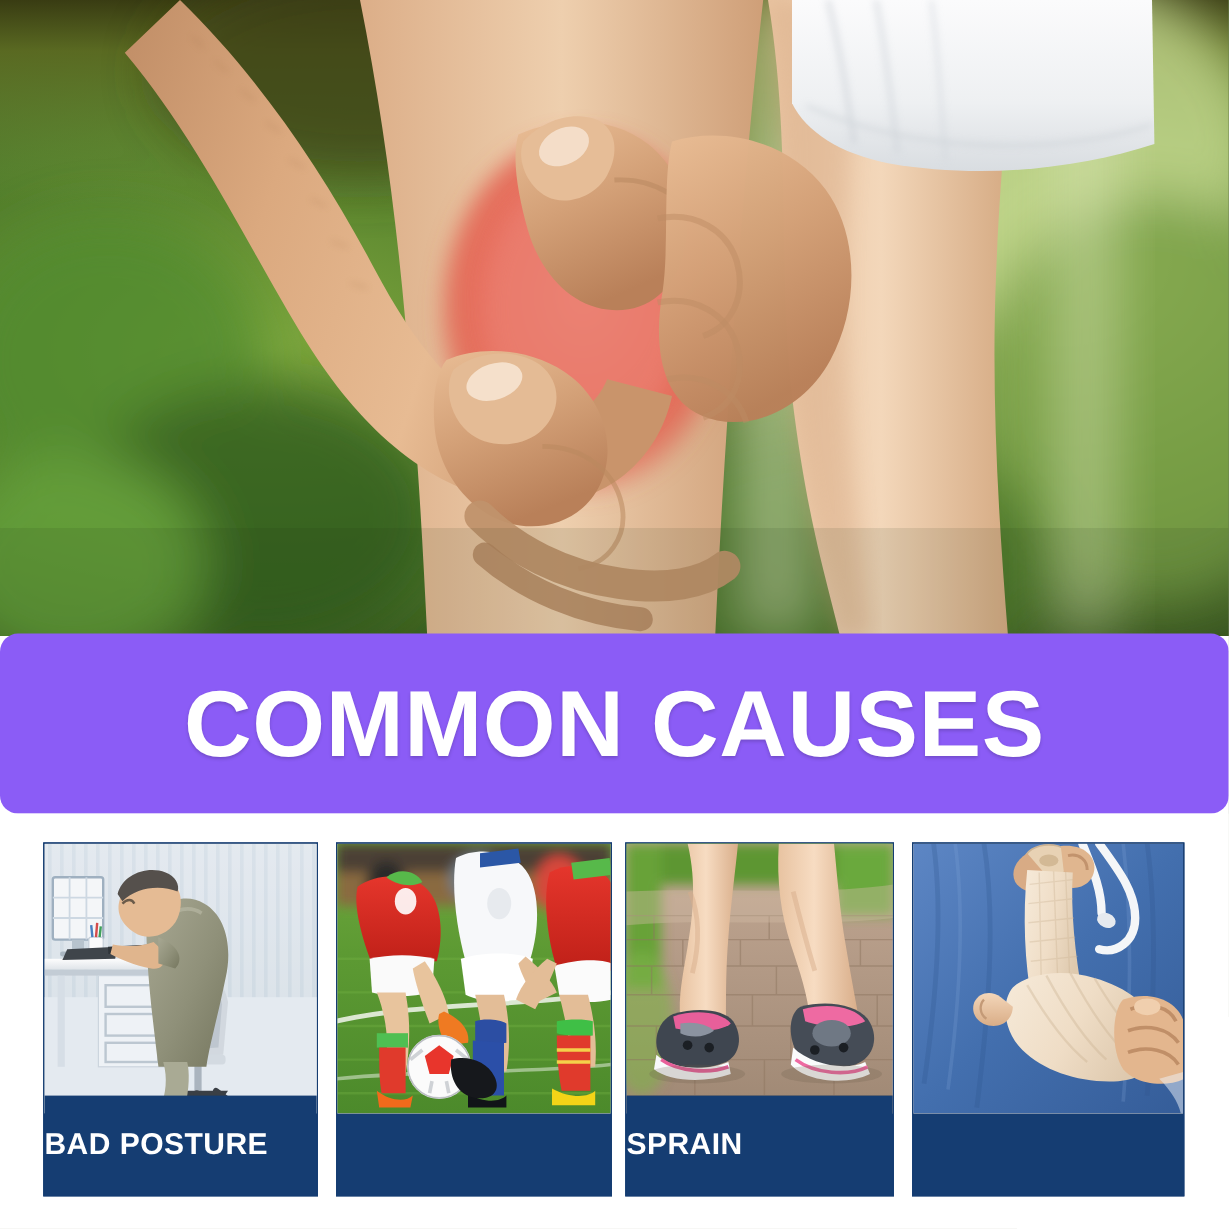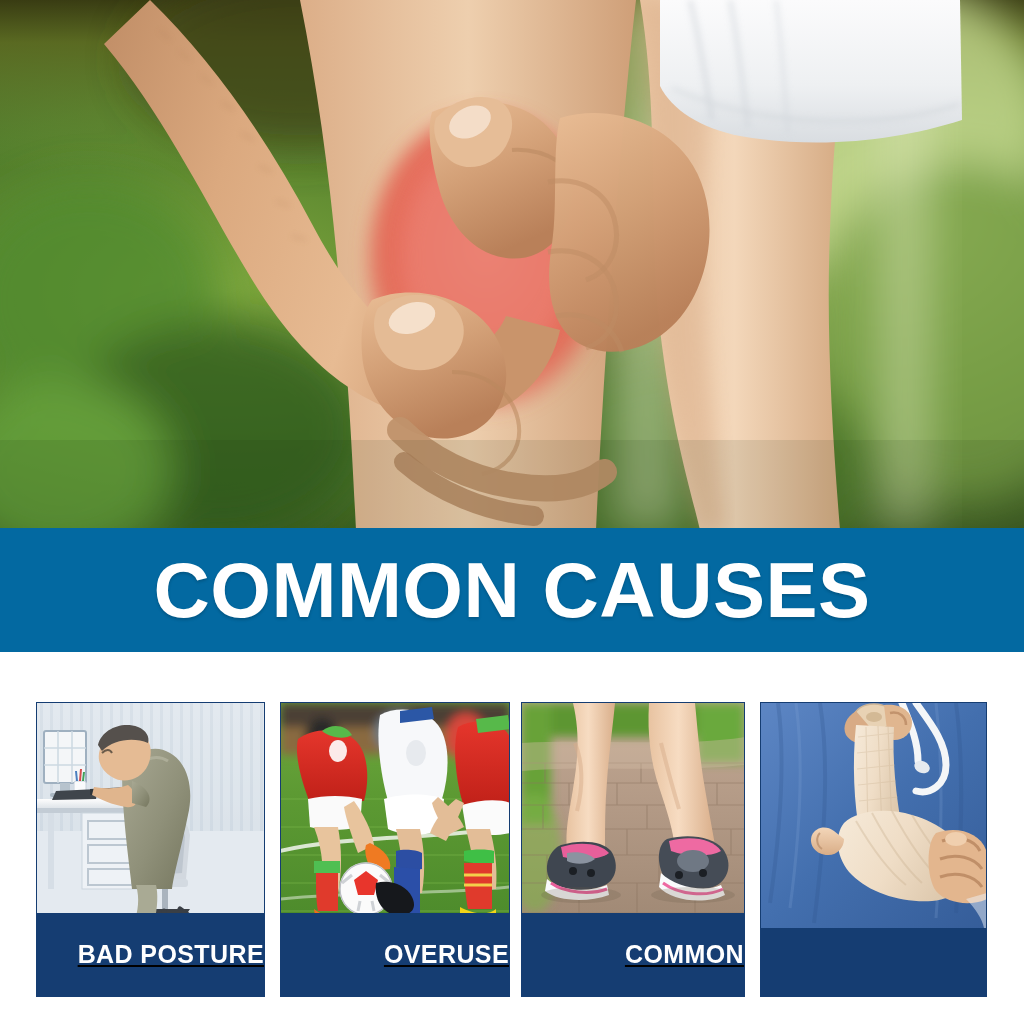--- a/index.html
+++ b/index.html
@@ -12,23 +12,23 @@
   }
   .poster{position:relative;width:1024px;height:1024px;background:#fff;overflow:hidden;}
 
   
   .hero{position:absolute;left:0;top:0;width:1024px;height:530px;overflow:hidden;
         background:#3d4a1e;}
   .hero svg{display:block;width:1024px;height:530px;}
 
   
   .banner{
-    position:absolute;left:0;top:528px;width:1024px;height:124px;
-    background:#0369a1;
-    display:flex;align-items:center;justify-content:center;
+    position:absolute;left:0;top:528px;width:1024px;height:150px;
+    background:#8b5cf6;
+    display:flex;align-items:center;justify-content:center;border-radius:15px;
   }
   .banner-title{
     color:#ffffff;
     font-size:78px;
     font-weight:bold;
     letter-spacing:0.5px;
     line-height:1;
     font-family:"Liberation Sans", sans-serif;
     white-space:nowrap;
     text-shadow:0 2px 3px rgba(0,0,0,0.18);
@@ -42,21 +42,21 @@
     border:1px solid #153d72;
     box-sizing:border-box;
     box-shadow:0 0 0 1px rgba(255,255,255,0.6);
     overflow:hidden;
   }
   .card-img{position:absolute;left:0;top:0;right:0;height:225px;overflow:hidden;background:#ccc;}
   .card-img svg{display:block;width:100%;height:100%;}
   .card-label{
     position:absolute;left:0;right:0;bottom:0;height:83px;
     background:#153d72;
-    display:flex;align-items:center;justify-content:flex-end;text-decoration:underline;
+    display:flex;align-items:center;justify-content:flex-start;
   }
   .card-label span{
     color:#fff;font-weight:bold;font-size:25px;letter-spacing:0.4px;
     font-family:"Liberation Sans", sans-serif;white-space:nowrap;
   }
   .c0{left:36px;width:229px;}
   .c1{left:280px;width:230px;}
   .c2{left:521px;width:224px;}
   .c3{left:760px;width:227px;}
 </style>
@@ -378,23 +378,20 @@
           <g>
             <circle cx="86" cy="186" r="26" fill="#fbfbfb" stroke="#d8dade" stroke-width="1.5"></circle>
             <path d="M86 168 L 98 177 L 94 192 L 78 192 L 74 177 Z" fill="#e8352c"></path>
             <path d="M62 180 L 72 172 M110 180 L 100 172 M78 208 L 80 198 M94 208 L 92 198" stroke="#cfd2d6" stroke-width="3"></path>
             <circle cx="86" cy="186" r="26" fill="none" stroke="#b9bcc1" stroke-width="1"></circle>
           </g>
 
           <path d="M96 180 C 110 176 126 182 132 194 C 138 206 130 214 116 212 C 102 210 94 196 96 180 Z" fill="#16181c"></path>
         </svg>
       </div>
-      <div class="card-label">
-        <span>OVERUSE</span>
-      </div>
     </div>
 
     <div class="card c2">
       <div class="card-img">
         <svg viewBox="0 0 224 225" preserveAspectRatio="xMidYMid slice" aria-hidden="true">
           <defs>
             <linearGradient id="pave" x1="0" y1="0" x2="0" y2="1">
               <stop offset="0%" stop-color="#c3a994"></stop>
                 <stop offset="45%" stop-color="#b39a86"></stop>
               <stop offset="100%" stop-color="#9f8874"></stop>
@@ -453,21 +450,21 @@
             <circle cx="158" cy="172" r="4" fill="#1b1f24"></circle>
             <circle cx="182" cy="170" r="4" fill="#1b1f24"></circle>
             <path d="M142 180 C 158 192 186 194 202 186" stroke="#ee6aa2" stroke-width="3" fill="none"></path>
           </g>
 
           <ellipse cx="60" cy="192" rx="40" ry="8" fill="#6a5949" opacity="0.22"></ellipse>
           <ellipse cx="172" cy="192" rx="42" ry="8" fill="#6a5949" opacity="0.22"></ellipse>
         </svg>
       </div>
       <div class="card-label">
-        <span>COMMON</span>
+        <span>SPRAIN</span>
       </div>
     </div>
 
     <div class="card c3">
       <div class="card-img">
         <svg viewBox="0 0 227 225" preserveAspectRatio="xMidYMid slice" aria-hidden="true">
           <defs>
             <linearGradient id="scrubs" x1="0" y1="0" x2="1" y2="1">
               <stop offset="0%" stop-color="#5d86c4"></stop>
                 <stop offset="50%" stop-color="#436fae"></stop>

